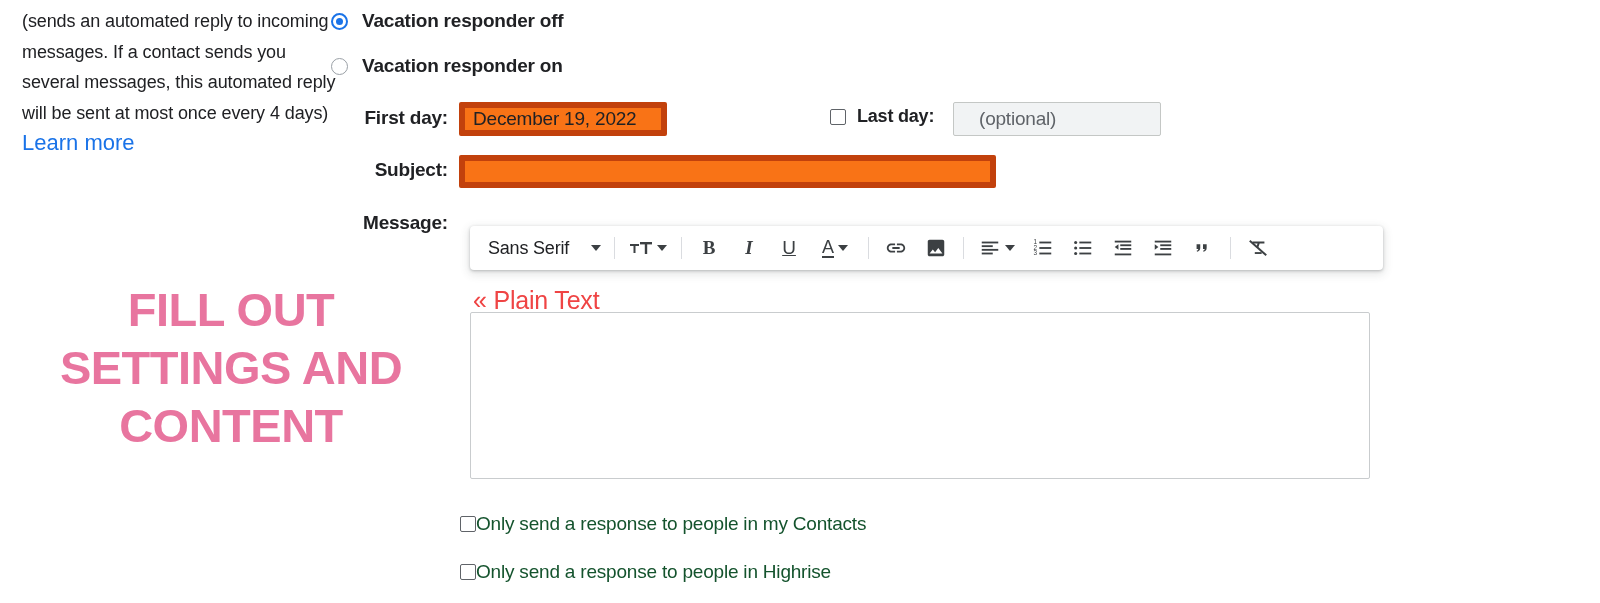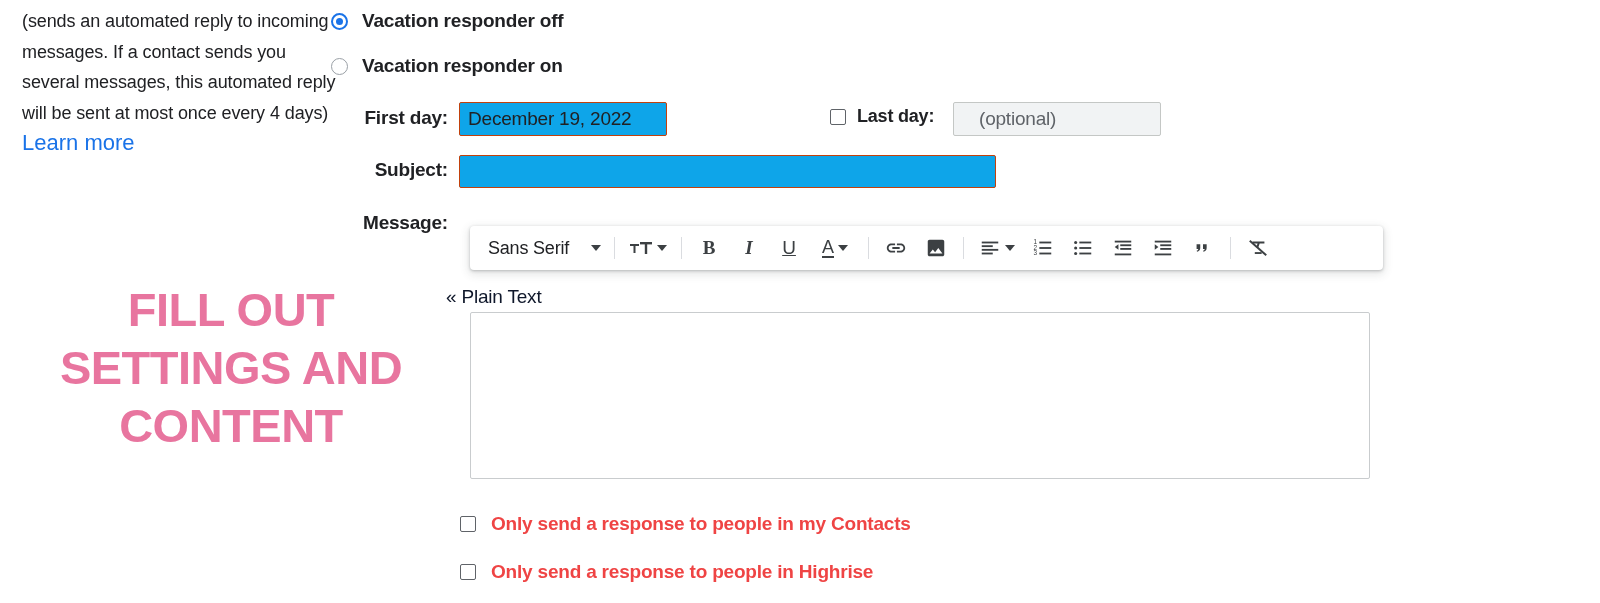--- a/index.html
+++ b/index.html
@@ -112,22 +112,22 @@
   #first-day-label { left: 268px; top: 107px; width: 180px; }
   #subject-label   { left: 268px; top: 159px; width: 180px; }
   #message-label   { left: 268px; top: 212px; width: 180px; }
 
   .text-input {
     position: absolute;
     box-sizing: border-box;
     font-family: "Liberation Sans", sans-serif;
     font-size: 19px;
     color: #202124;
-    background: #0ea5e9;
-    border: 1px solid #c2410c;
+    background: #f97316;
+    border: 6px solid #c2410c;
     border-radius: 2px;
     padding: 0 8px;
     outline: none;
     letter-spacing: -0.2px;
   }
   #first-day-input {
     left: 459px;
     top: 102px;
     width: 208px;
     height: 34px;
@@ -222,24 +222,24 @@
     width: 0; height: 0;
     border-left: 5px solid transparent;
     border-right: 5px solid transparent;
     border-top: 6px solid #3c4043;
     flex: 0 0 auto;
   }
 
   
   #plain-text-link {
     position: absolute;
-    left: 446px;
+    left: 473px;
     top: 286px;
-    font-size: 19px;
-    color: #0f172a;
+    font-size: 25px;
+    color: #ef4444;
     text-decoration: none;
     cursor: pointer;
     letter-spacing: -0.2px;
   }
 
   
   #message-body {
     position: absolute;
     left: 470px;
     top: 312px;
@@ -260,24 +260,23 @@
   
   .cb-row {
     position: absolute;
     left: 460px;
     display: flex;
     align-items: center;
   }
   #cb-row-contacts { top: 513px; }
   #cb-row-highrise { top: 561px; }
   .cb-label {
-    margin-left: 15px;
     font-size: 19px;
-    font-weight: 700;
-    color: #ef4444;
+    font-weight: 400;
+    color: #14532d;
     letter-spacing: -0.2px;
     cursor: pointer;
   }
 </style>
 </head>
 <body>
 
 <div id="left-column">
   <div id="responder-help">(sends an automated reply to incoming messages. If a contact sends you several messages, this automated reply will be sent at most once every 4 days)</div>
   <a id="learn-more-link" href="#">Learn more</a>

